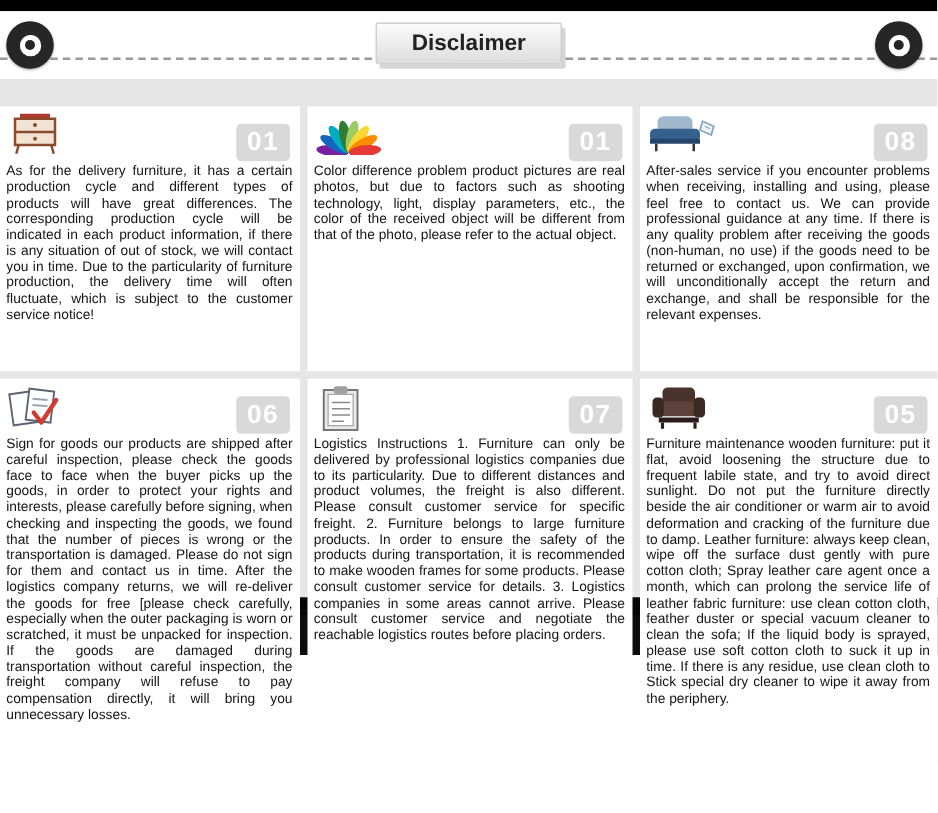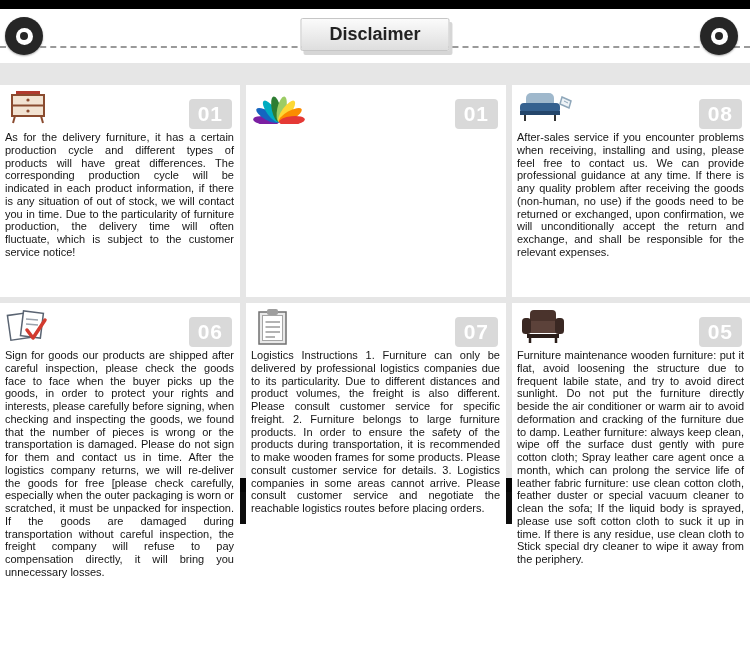--- a/index.html
+++ b/index.html
@@ -110,20 +110,21 @@
             <ellipse rx="4.5" ry="13" fill="#00acc1" transform="rotate(-36) translate(0,-13)"></ellipse>
             <ellipse rx="4.5" ry="13" fill="#2e7d32" transform="rotate(-12) translate(0,-13)"></ellipse>
             <ellipse rx="4.5" ry="13" fill="#9ccc65" transform="rotate(12) translate(0,-13)"></ellipse>
             <ellipse rx="4.5" ry="13" fill="#fdd835" transform="rotate(36) translate(0,-13)"></ellipse>
             <ellipse rx="4.5" ry="13" fill="#fb8c00" transform="rotate(60) translate(0,-13)"></ellipse>
             <ellipse rx="4.5" ry="13" fill="#e53935" transform="rotate(84) translate(0,-13)"></ellipse>
           </g>
         </svg>
       </div>
       <div class="num-badge">01</div>
+      <div class="card-text">Color difference problem product pictures are real photos, but due to factors such as shooting technology, light, display parameters, etc., the color of the received object will be different from that of the photo, please refer to the actual object.</div>
     </div>
 
     <div class="card">
       <div class="card-icon">
         <svg width="58" height="32" viewBox="0 0 58 32">
           <path d="M9 16 v-8 a5 5 0 0 1 5 -5 h18 a5 5 0 0 1 5 5 v8 z" fill="#9fb8cc"></path>
           <rect x="3" y="13" width="40" height="10" rx="4" fill="#35618f"></rect>
           <rect x="3" y="21" width="40" height="4" fill="#24466b"></rect>
           <line x1="8" y1="25" x2="8" y2="31" stroke="#333" stroke-width="2"></line>
           <line x1="38" y1="25" x2="38" y2="31" stroke="#333" stroke-width="2"></line>

